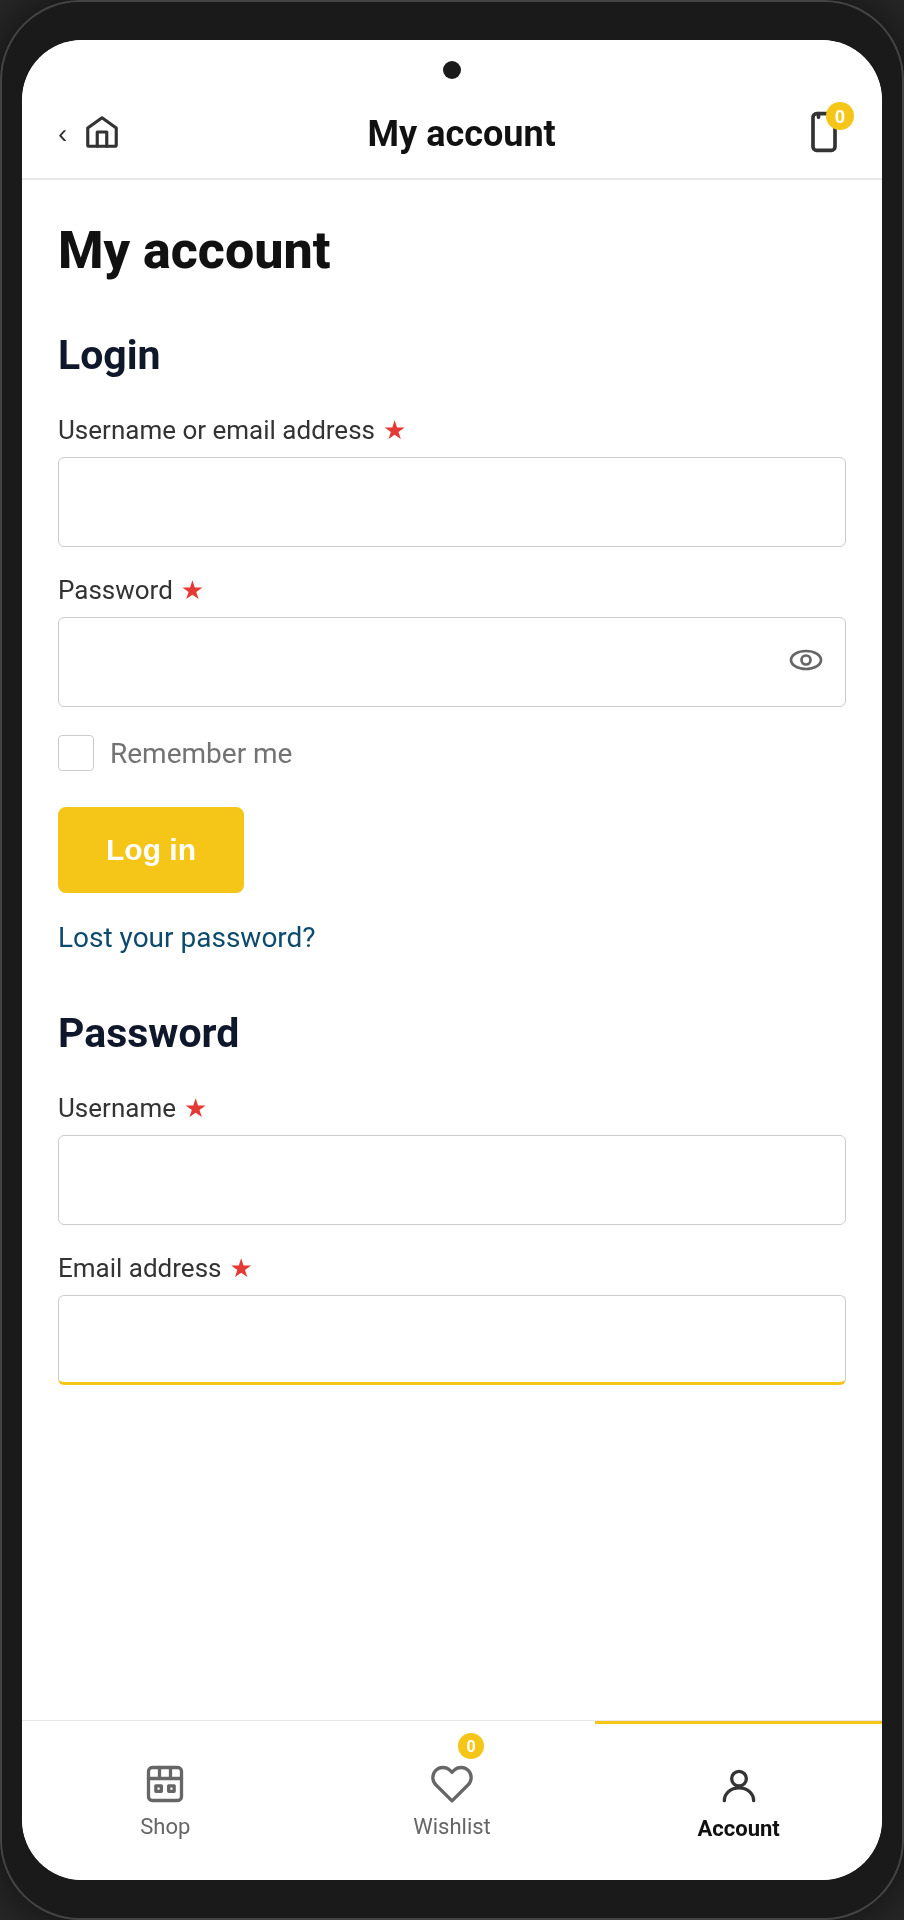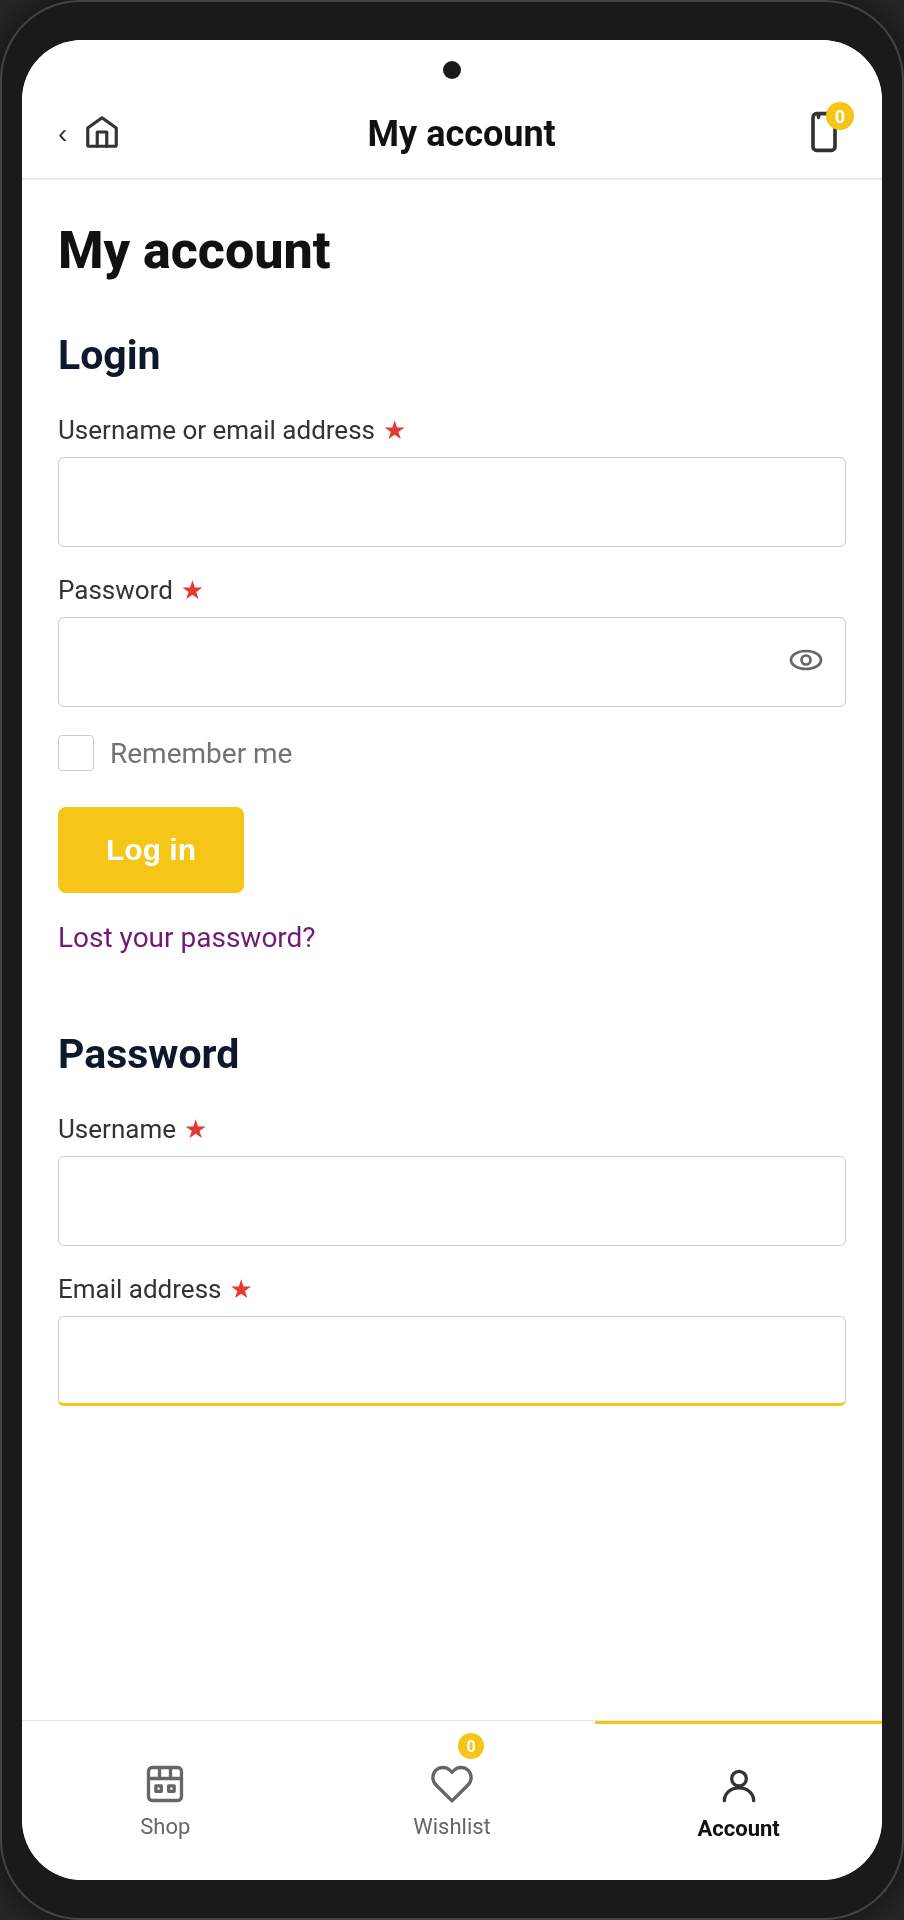--- a/index.html
+++ b/index.html
@@ -227,25 +227,25 @@
       font-size: 30px;
       font-weight: 700;
       cursor: pointer;
       margin-bottom: 28px;
       display: inline-block;
       text-align: right;
     }
 
     .lost-password-link {
       font-size: 28px;
-      color: #701a75;
+      color: #0c4a6e;
       cursor: pointer;
       text-decoration: none;
       display: block;
-      margin-bottom: 76px;
+      margin-bottom: 55px;
     }
 
     .register-section {
       margin-top: 10px;
     }
 
     
     .bottom-nav {
       height: 160px;
       background: #ffffff;

